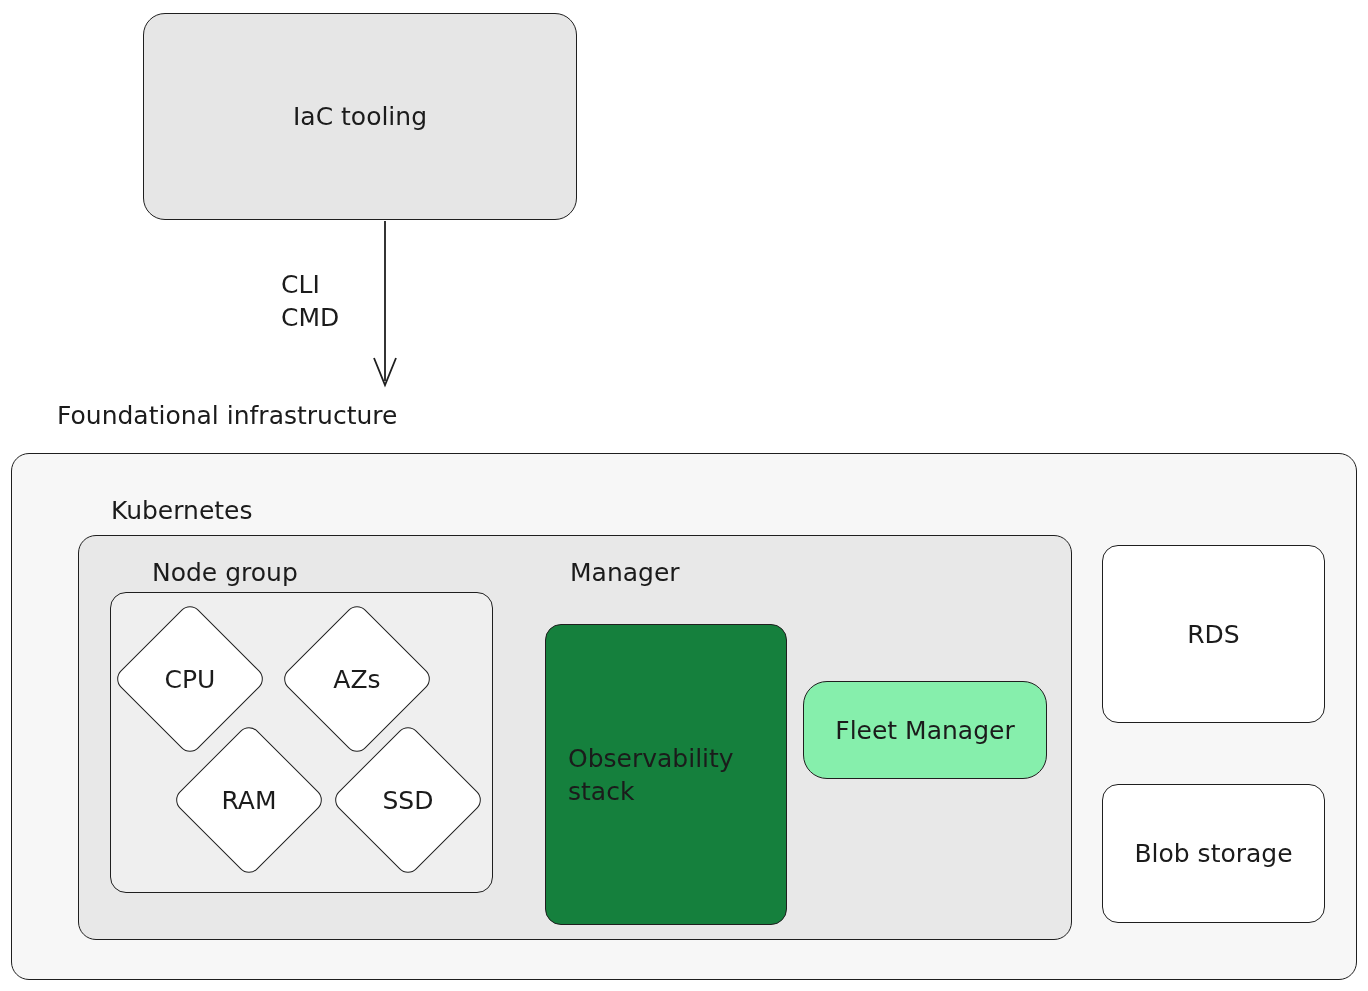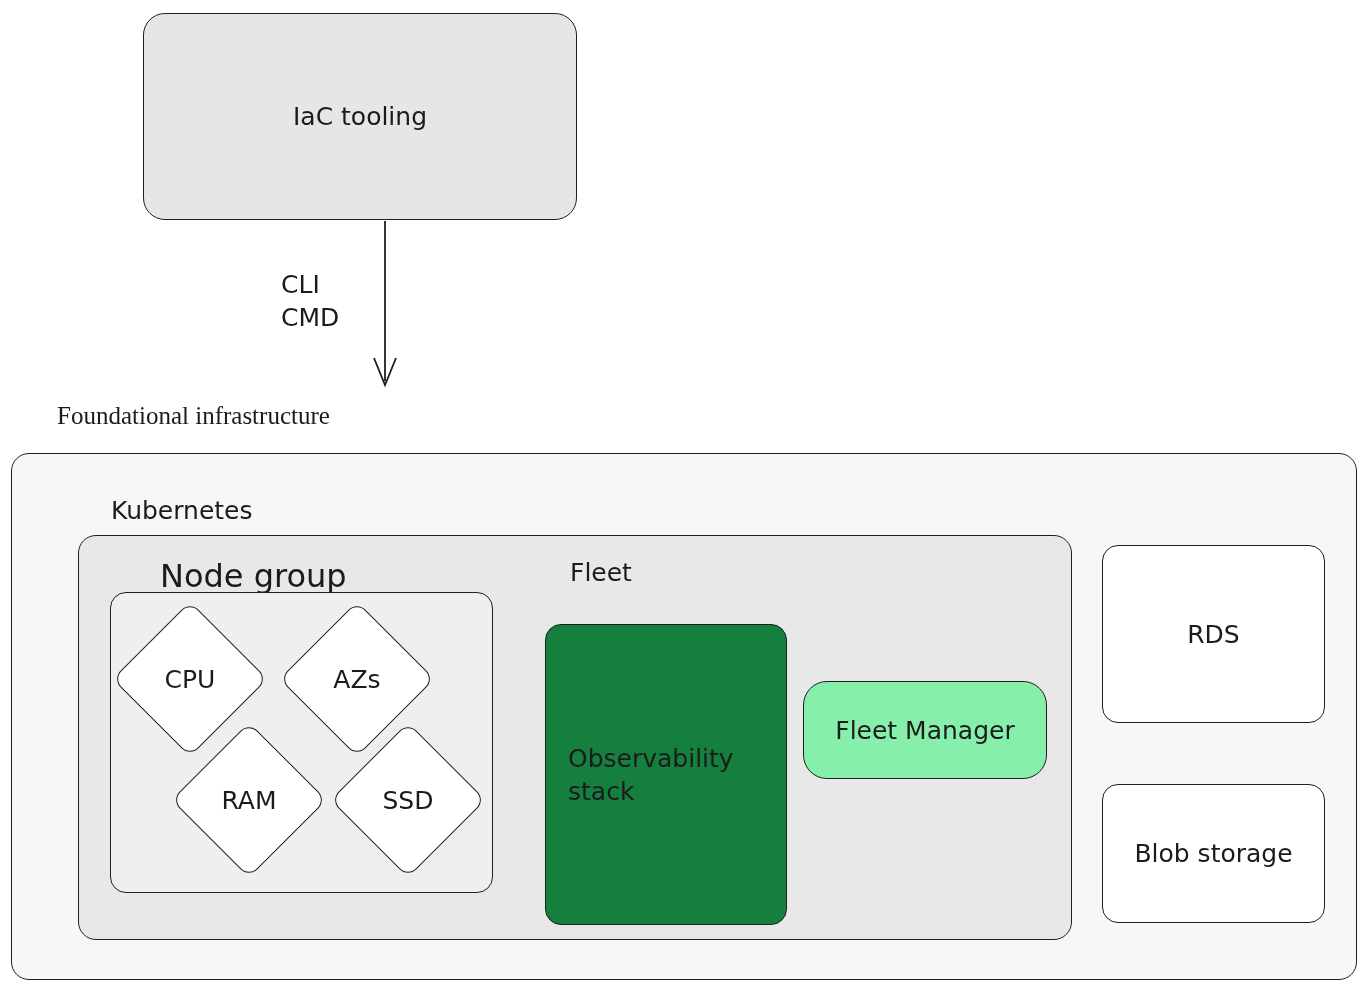--- a/index.html
+++ b/index.html
@@ -76,21 +76,20 @@
     font-size: 25px;
     text-align: left;
   }
   #edge-label span { display: block; }
 
   
   #foundational-label {
     left: 57px;
     top: 400px;
     font-size: 25px;
-    font-family: Liberation Serif, serif;
   }
 
   
   #outer-cluster {
     left: 11px;
     top: 453px;
     width: 1346px;
     height: 527px;
     background: #f7f7f7;
     border-radius: 18px;
@@ -104,23 +103,23 @@
   
   #mid-cluster {
     left: 78px;
     top: 535px;
     width: 994px;
     height: 405px;
     background: #e8e8e8;
     border-radius: 18px;
   }
   #nodegroup-label {
-    left: 160px;
+    left: 152px;
     top: 560px;
-    font-size: 32px;
+    font-size: 25px;
   }
   #argocd-label {
     left: 570px;
     top: 560px;
     font-size: 25px;
   }
 
   
   #nodegroup-panel {
     left: 110px;
@@ -245,21 +244,21 @@
   <div class="plain-label" id="foundational-label">Foundational infrastructure</div>
 
   <div class="group" id="outer-cluster"></div>
 
   <div class="grp-label" id="kubernetes-label">Kubernetes</div>
 
   <div class="group" id="mid-cluster"></div>
 
   <div class="grp-label" id="nodegroup-label">Node group</div>
 
-  <div class="grp-label" id="argocd-label">Fleet</div>
+  <div class="grp-label" id="argocd-label">Manager</div>
 
   <div class="group" id="nodegroup-panel"></div>
 
   <div class="diamond" id="diamond-cpu"></div>
   <div class="diamond-text" id="diamond-cpu-text">CPU</div>
 
   <div class="diamond" id="diamond-azs"></div>
   <div class="diamond-text" id="diamond-azs-text">AZs</div>
 
   <div class="diamond" id="diamond-ram"></div>

